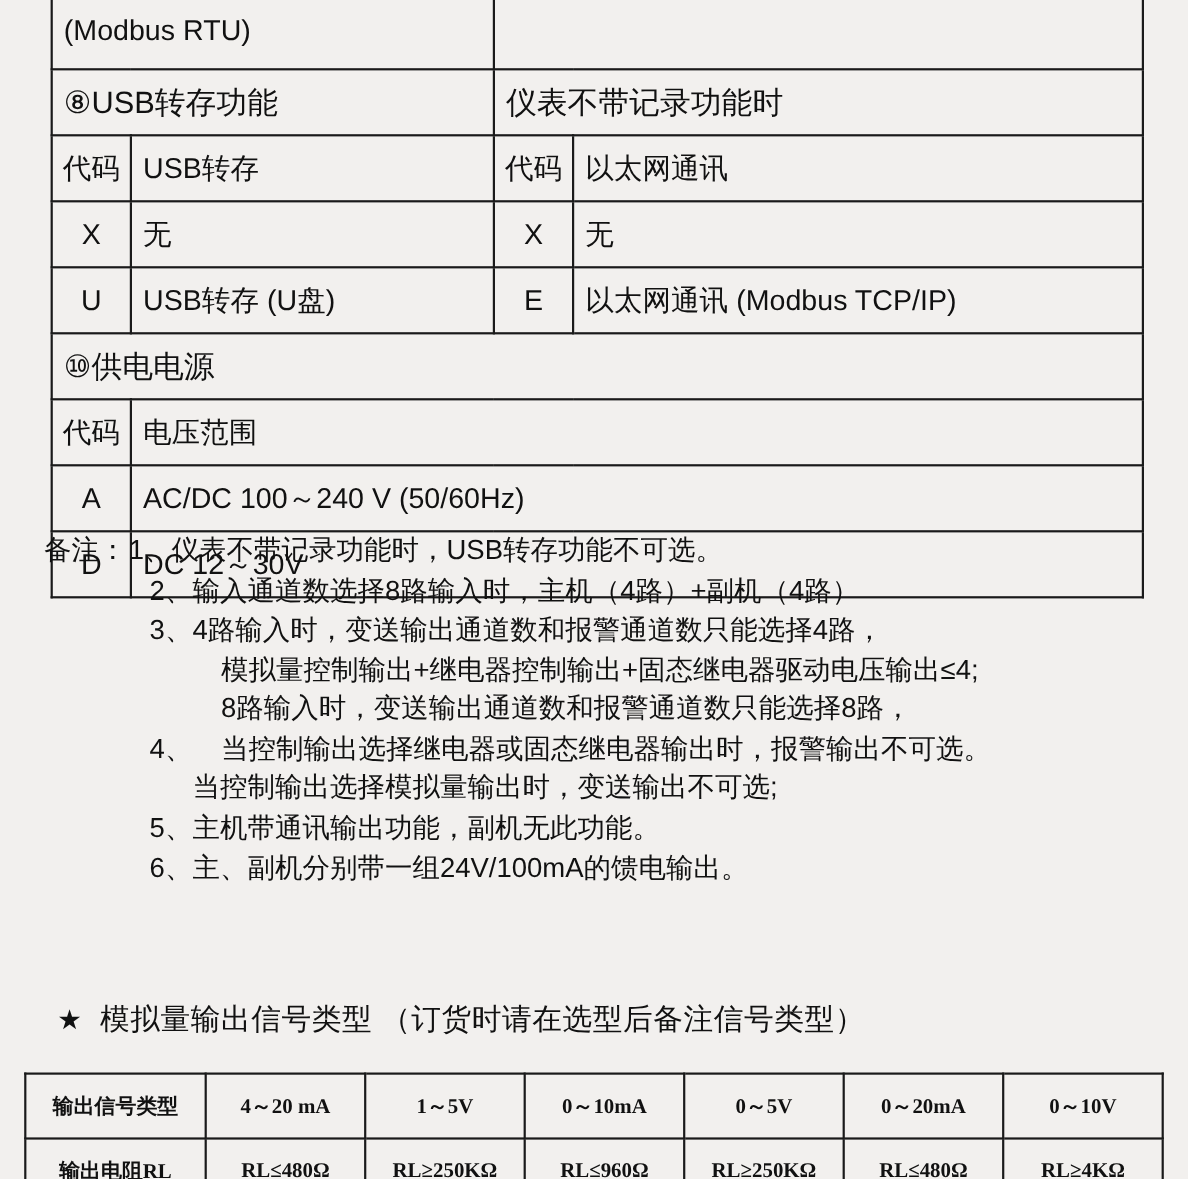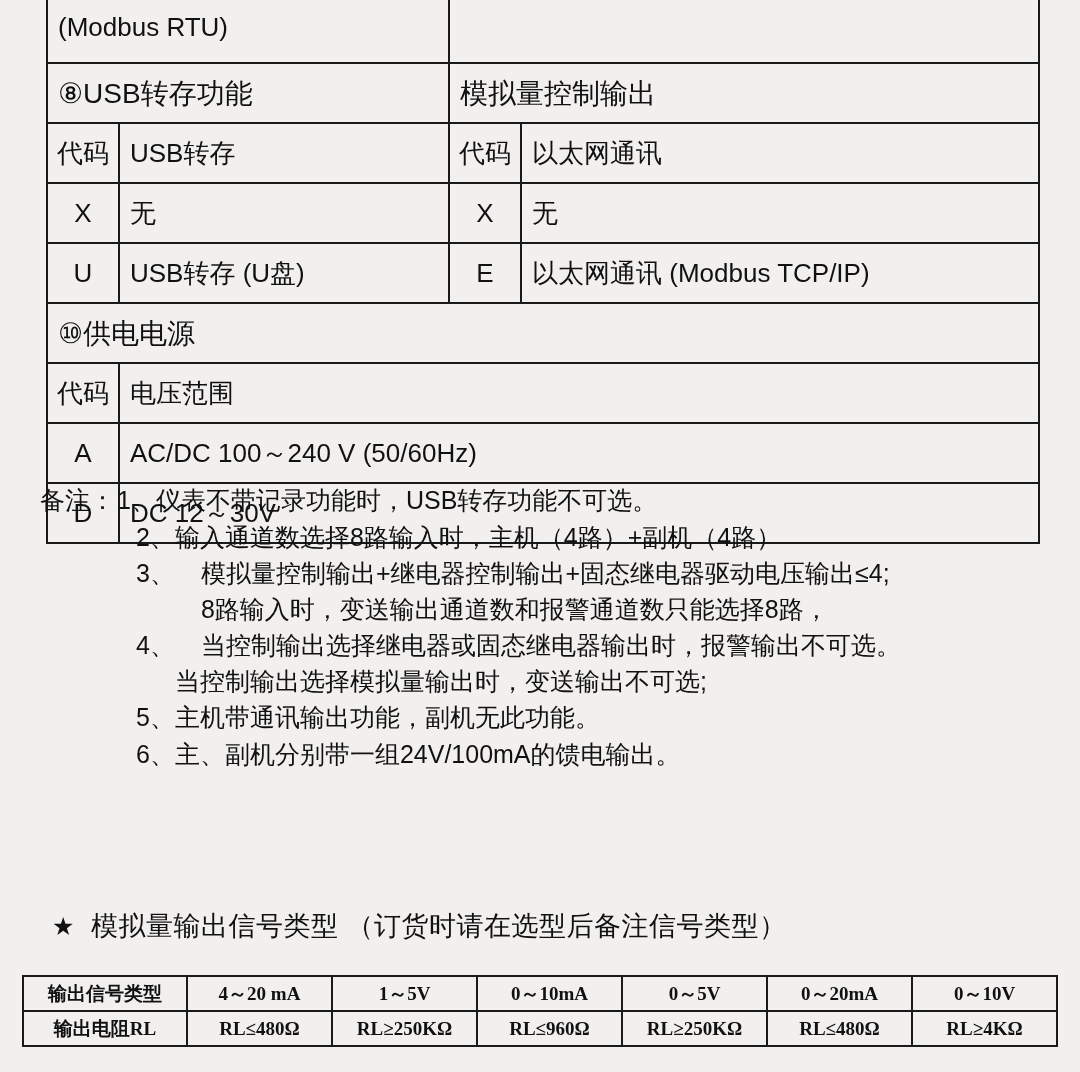--- a/index.html
+++ b/index.html
@@ -114,21 +114,21 @@
     border-collapse: collapse;
     table-layout: fixed;
   }
   .signal-table td {
     border: 2px solid #1a1a1a;
     text-align: center;
     font-size: 19px;
     font-weight: bold;
     font-family: "Liberation Serif", "DejaVu Serif", serif;
     height: 29px;
-    padding: 2px 2px;
+    padding: 14px 2px;
     white-space: nowrap;
   }
   .signal-table td.first {
     width: 164px;
   }
 </style>
 </head>
 <body>
 
 <div class="page">
@@ -142,21 +142,21 @@
     </colgroup>
     <tbody>
 
       <tr class="row-h-tall">
         <td class="wide" colspan="2">(Modbus RTU)</td>
         <td colspan="2"></td>
       </tr>
 
       <tr class="row-h">
         <td class="wide hdr" colspan="2">⑧USB转存功能</td>
-        <td class="wide hdr" colspan="2">模拟量控制输出</td>
+        <td class="wide hdr" colspan="2">仪表不带记录功能时</td>
       </tr>
 
       <tr class="row-h">
         <td class="code-col">代码</td>
         <td class="wide">USB转存</td>
         <td class="code-col">代码</td>
         <td class="wide">以太网通讯</td>
       </tr>
 
       <tr class="row-h">
@@ -203,20 +203,21 @@
 
     <div class="rem-list">
       <div class="rem-item">
         <span class="rem-num">2、</span>
         <span class="rem-text">输入通道数选择8路输入时，主机（4路）+副机（4路）</span>
       </div>
 
       <div class="rem-item">
         <span class="rem-num">3、</span>
         <span class="rem-text">
+          <span class="sub">4路输入时，变送输出通道数和报警通道数只能选择4路，</span>
           <span class="sub indent">模拟量控制输出+继电器控制输出+固态继电器驱动电压输出≤4;</span>
           <span class="sub indent">8路输入时，变送输出通道数和报警通道数只能选择8路，</span>
         </span>
       </div>
 
       <div class="rem-item">
         <span class="rem-num">4、</span>
         <span class="rem-text">
           <span class="sub indent">当控制输出选择继电器或固态继电器输出时，报警输出不可选。</span>
           <span class="sub">当控制输出选择模拟量输出时，变送输出不可选;</span>

